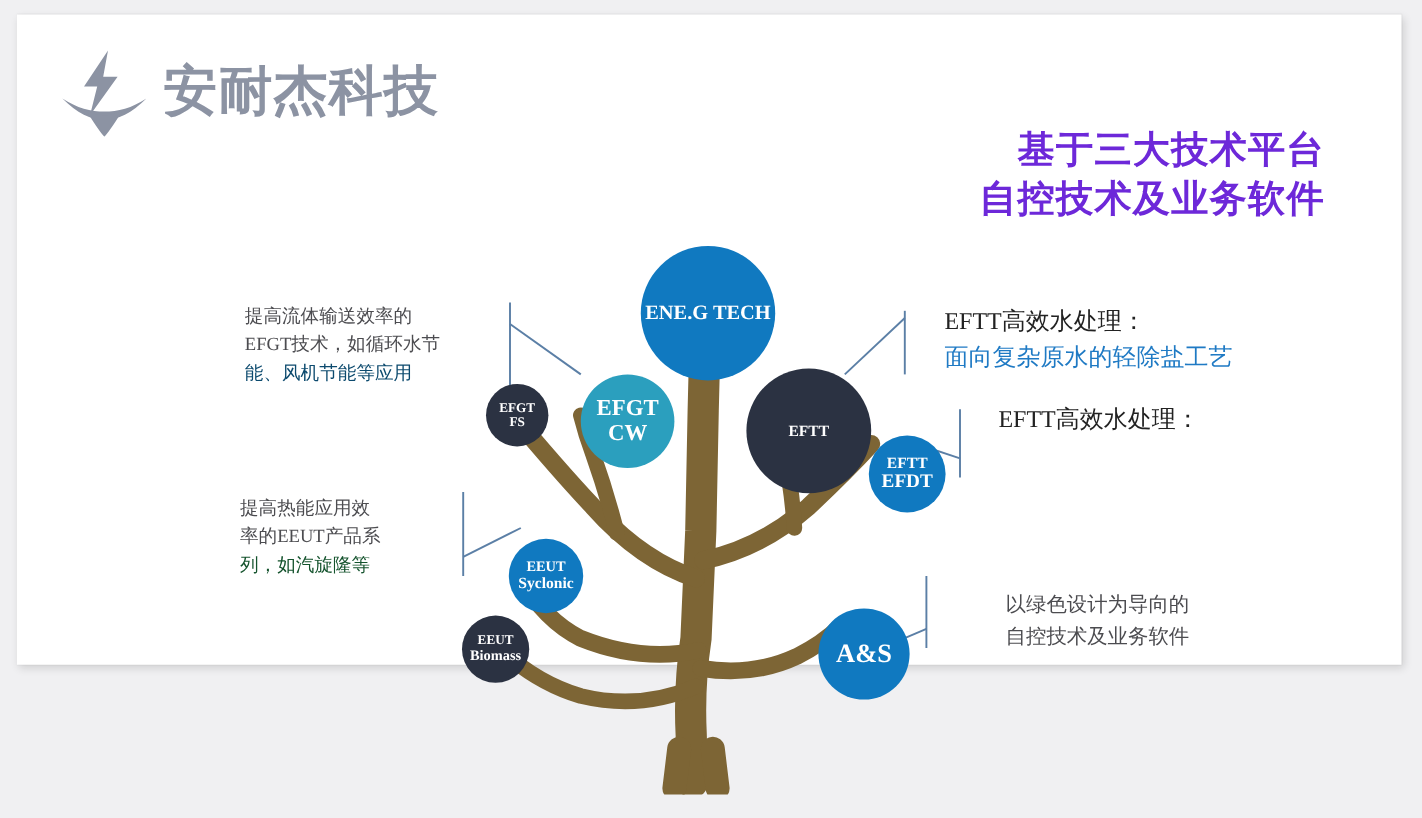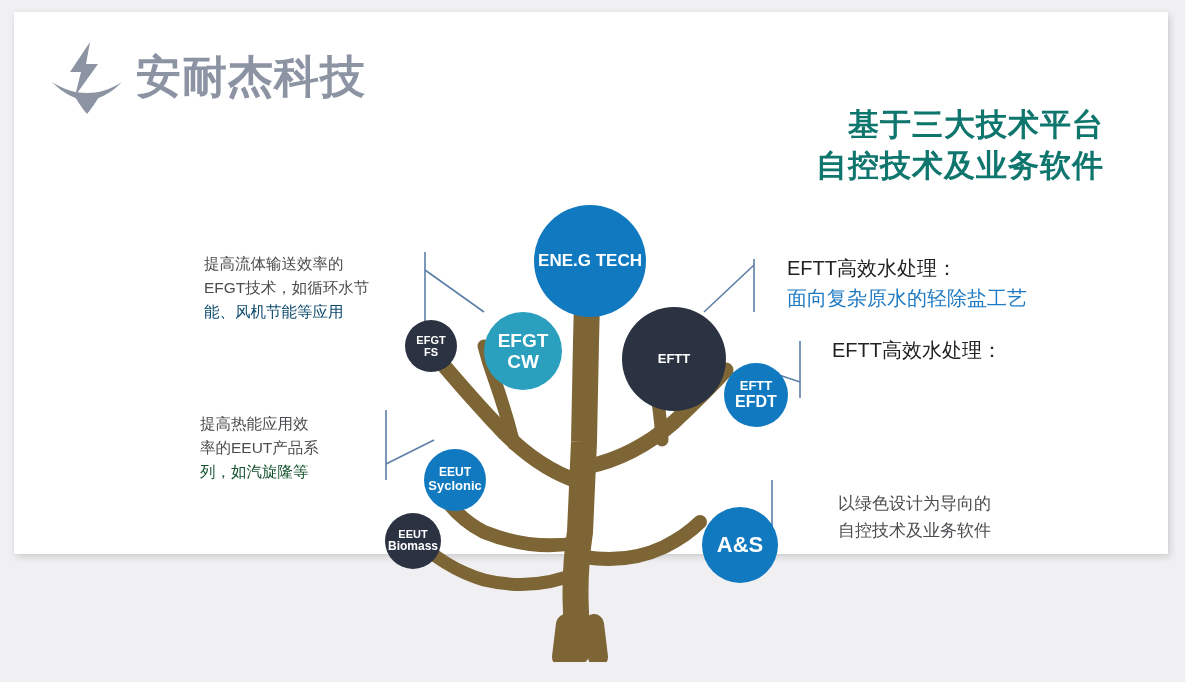--- a/index.html
+++ b/index.html
@@ -16,20 +16,21 @@
     background: #f0f0f2;
   }
   #slide {
     position: absolute;
     left: 14px;
     top: 12px;
     width: 1154px;
     height: 542px;
     background: #ffffff;
     box-shadow: 2px 3px 7px rgba(0,0,0,0.14), 0 0 1px rgba(0,0,0,0.10);
+    font-family: Liberation Serif, serif;
   }
 
   
   #logo {
     position: absolute;
     left: 34px;
     top: 26px;
     display: flex;
     align-items: center;
     gap: 10px;
@@ -44,21 +45,21 @@
     white-space: nowrap;
   }
 
   
   #headline {
     position: absolute;
     left: 560px;
     top: 92px;
     width: 530px;
     text-align: right;
-    color: #0f766e;
+    color: #6d28d9;
     font-weight: bold;
     font-size: 31px;
     line-height: 1.33;
     letter-spacing: 1px;
   }
   #headline div { white-space: nowrap; }
 
   
   #tree-canvas {
     position: absolute;
@@ -169,21 +170,21 @@
           <span class="l2" style="font-size: 16px;">EFDT</span>
         </div>
         <div class="node" style="left: 410px; top: 437px; width: 62px; height: 62px; background: rgb(16, 121, 192);">
           <span class="l1" style="font-size: 12px;">EEUT</span>
           <span class="l2" style="font-size: 13px;">Syclonic</span>
         </div>
         <div class="node" style="left: 371px; top: 501px; width: 56px; height: 56px; background: rgb(43, 50, 66);">
           <span class="l1" style="font-size: 11px;">EEUT</span>
           <span class="l2" style="font-size: 12px;">Biomass</span>
         </div>
-        <div class="node" style="left: 688px; top: 495px; width: 76px; height: 76px; background: rgb(16, 121, 192);">
+        <div class="node" style="left: 668px; top: 495px; width: 76px; height: 76px; background: rgb(16, 121, 192);">
           <span class="l1" style="font-size: 22px;">A&amp;S</span>
         </div>
       </div>
 
     <div class="callout gray" id="efgt-callout" style="left:190px; top:240px; font-size:15.5px; line-height:1.55;">
         <span class="line" style="color: rgb(76, 76, 80);">提高流体输送效率的</span>
         <span class="line" style="color: rgb(76, 76, 80);">EFGT技术，如循环水节</span>
         <span class="line" style="color: #0c4a6e;">能、风机节能等应用</span>
       </div>
 

